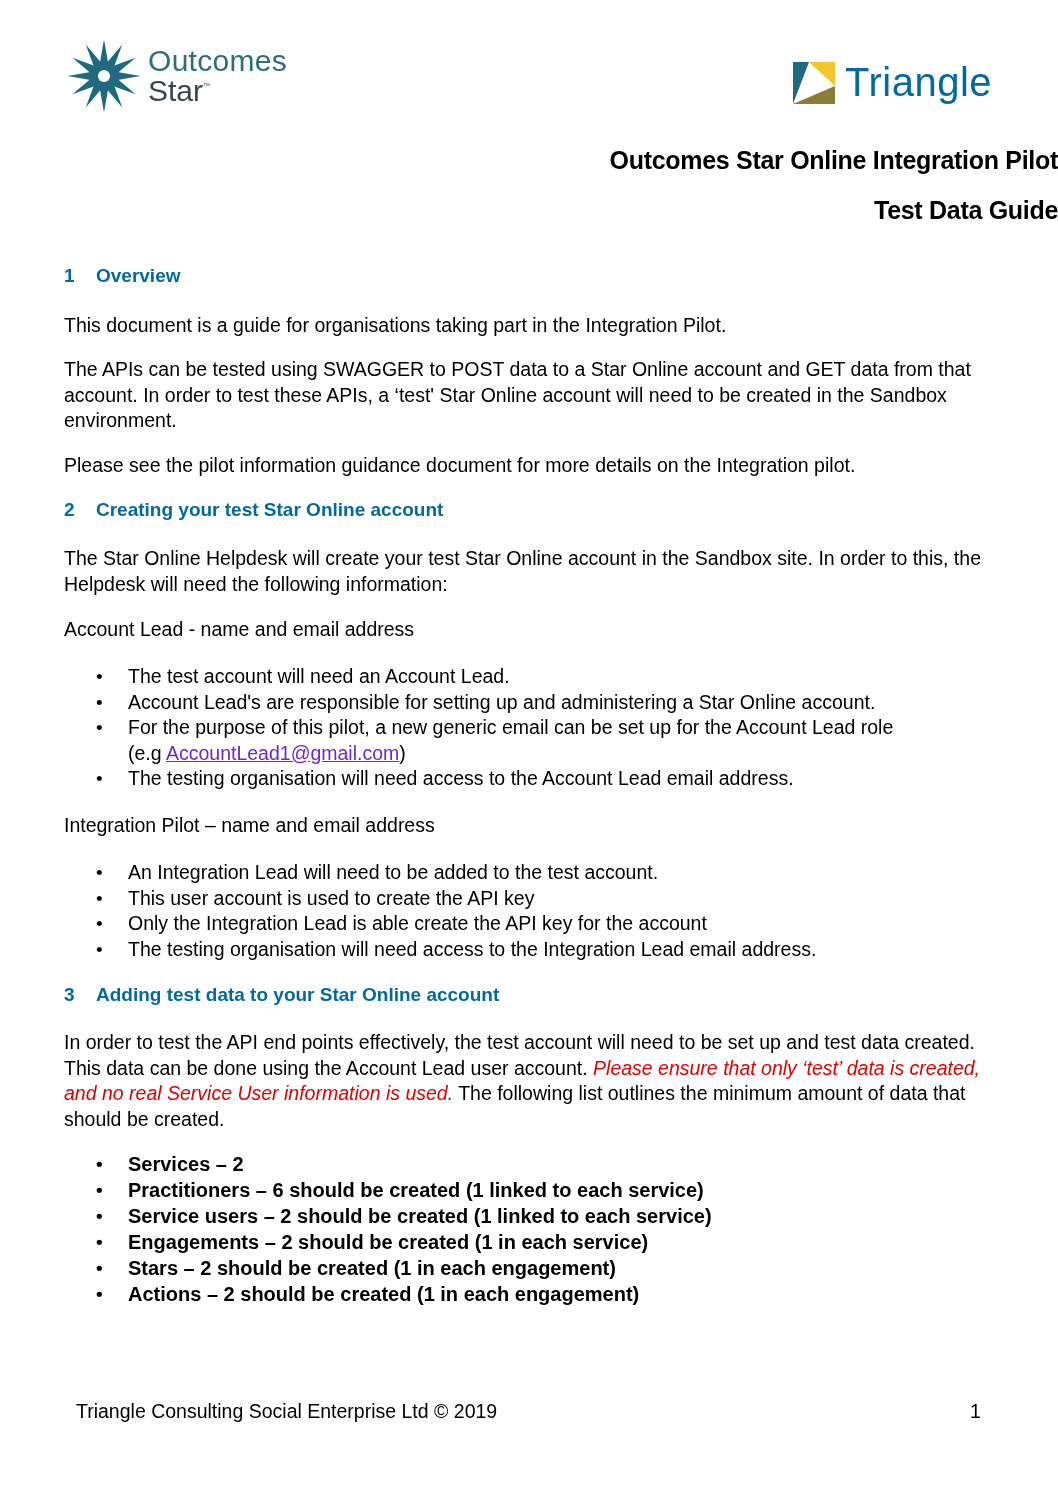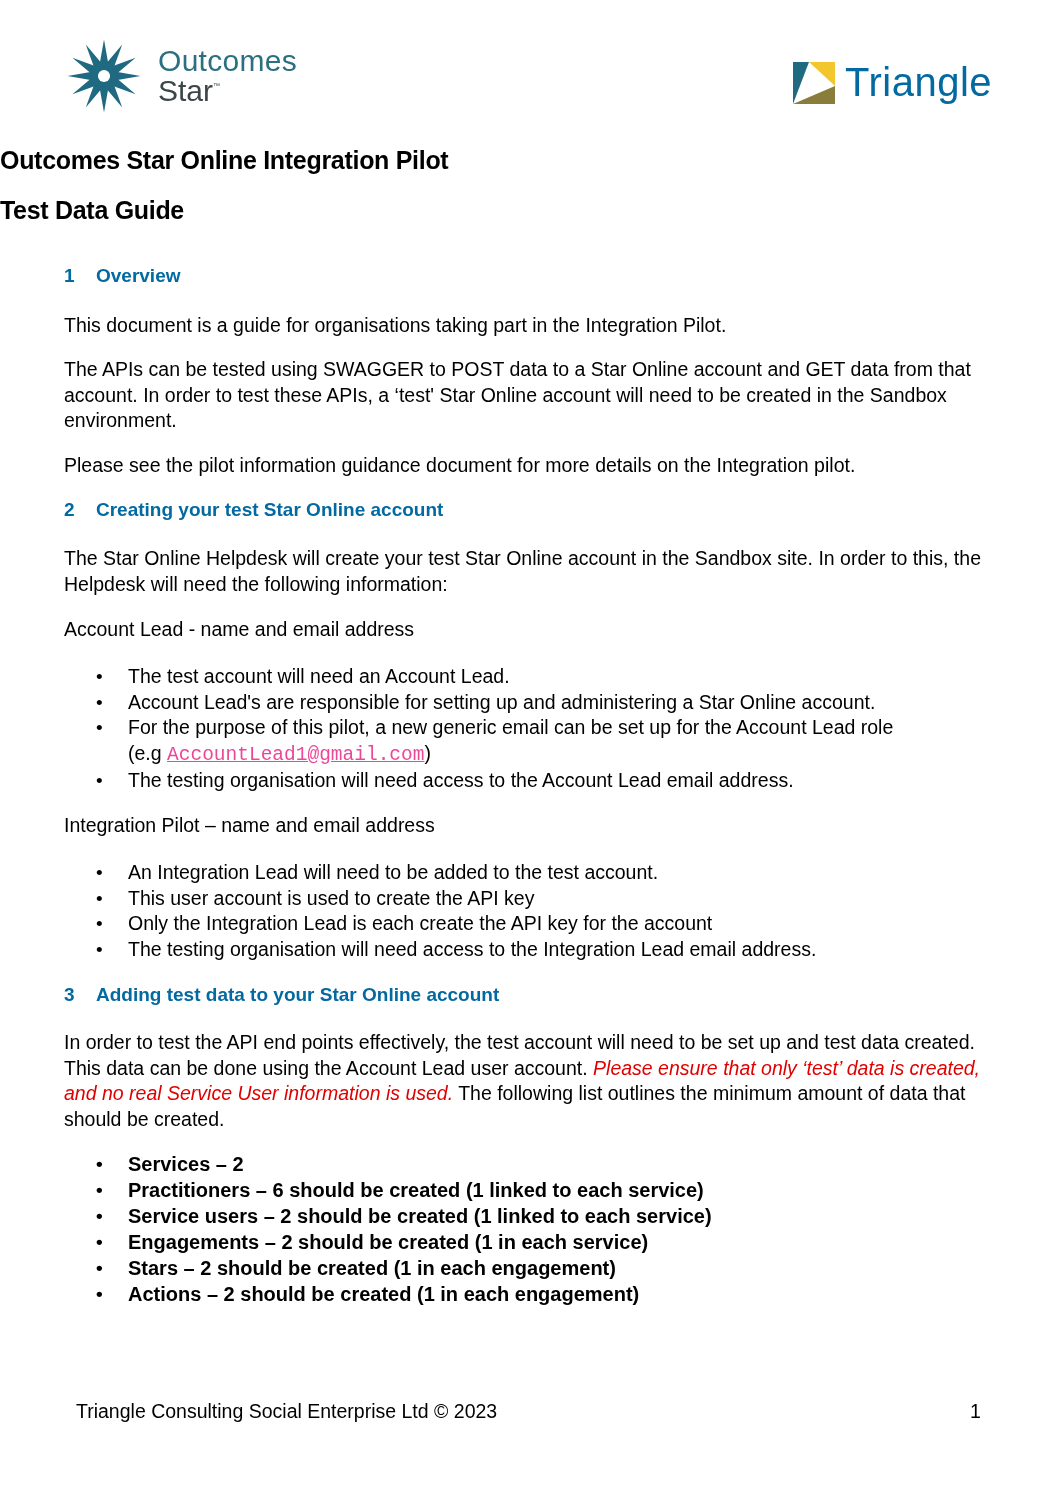--- a/index.html
+++ b/index.html
@@ -2,45 +2,45 @@
 <html><head>
 <meta charset="utf-8">
 <style>
   html, body { margin: 0; padding: 0; background: #ffffff; }
   body { width: 1058px; height: 1497px; position: relative; overflow: hidden;
          font-family: "Liberation Sans", sans-serif; color: #000; }
   .page { position: absolute; left: 0; top: 0; width: 1058px; height: 1497px; }
 
   .logo-os { position: absolute; left: 66px; top: 38px; display: flex; align-items: center; }
   .logo-os svg { width: 76px; height: 76px; }
-  .logo-os .txt { margin-left: 16px; line-height: 1; color: #2b6f80; }
+  .logo-os .txt { margin-left: 6px; line-height: 1; color: #2b6f80; }
   .logo-os .l1 { font-size: 30px; letter-spacing: 0.3px; display: block; }
   .logo-os .l2 { font-size: 30px; color: #3b4648; display: block; margin-top: 0px; }
   .logo-os .tm { font-size: 7px; vertical-align: top; position: relative; top: 6px; }
 
   .logo-tri { position: absolute; left: 793px; top: 60px; display: flex; align-items: center; }
   .logo-tri svg { width: 42px; height: 42px; }
   .logo-tri .txt { margin-left: 10px; font-size: 40px; color: #0369a1; letter-spacing: 0.5px; }
 
-  .title { position: absolute; left: 0; width: 1058px; text-align: left;
+  .title { position: absolute; left: 0; width: 1058px; text-align: right;
            font-weight: bold; font-size: 25px; letter-spacing: -0.3px; }
   .t1 { top: 146px; }
   .t2 { top: 196px; }
 
   .h { position: absolute; left: 64px; font-weight: bold; font-size: 19px; color: #0369a1; }
   .h .num { display: inline-block; width: 32px; }
 
   .p { position: absolute; left: 64px; width: 930px; font-size: 19.5px; line-height: 25.5px; }
   .sub { position: absolute; left: 64px; font-size: 19.5px; font-weight: normal; }
 
   ul.bl { position: absolute; left: 64px; margin: 0; padding: 0; list-style: none; width: 930px; }
   ul.bl li { position: relative; padding-left: 64px; font-size: 19.5px; line-height: 25.5px; }
   ul.bl li::before { content: "\2022"; position: absolute; left: 32px; top: 0; font-size: 19px; }
   ul.bold li { font-weight: bold; font-size: 20px; line-height: 26px; }
-  a.link { color: #ec4899; text-decoration: underline; font-family: Liberation Mono, monospace; }
+  a.link { color: #6d28d9; text-decoration: underline; }
   .red { color: #e00000; font-style: italic; }
 
   .footer { position: absolute; top: 1400px; font-size: 19.5px; }
   .fl { left: 76px; }
   .fr { left: 970px; }
 </style>
 </head>
 <body>
 
 <div class="page">
@@ -91,33 +91,33 @@
     <li>The test account will need an Account Lead.</li>
     <li>Account Lead's are responsible for setting up and administering a Star Online account.</li>
     <li><span>For the purpose of this pilot, a new generic email can be set up for the Account Lead role</span><br><span>(e.g </span><a class="link">AccountLead1@gmail.com</a><span>)</span></li>
     <li>The testing organisation will need access to the Account Lead email address.</li>
   </ul>
 
   <div class="sub" style="top:814px;">Integration Pilot – name and email address</div>
   <ul class="bl" style="top:860px;">
     <li>An Integration Lead will need to be added to the test account.</li>
     <li>This user account is used to create the API key</li>
-    <li>Only the Integration Lead is each create the API key for the account</li>
+    <li>Only the Integration Lead is able create the API key for the account</li>
     <li>The testing organisation will need access to the Integration Lead email address.</li>
   </ul>
 
   <div class="h" style="top:984px;">
     <span class="num">3</span><span>Adding test data to your Star Online account</span>
   </div>
   <div class="p" style="top:1030px;"><span>In order to test the API end points effectively, the test account will need to be set up and test data created. This data can be done using the Account Lead user account. </span><span class="red">Please ensure that only ‘test’ data is created, and no real Service User information is used.</span><span>  The following list outlines the minimum amount of data that should be created.</span></div>
 
   <ul class="bl bold" style="top:1151px;">
     <li>Services – 2</li>
     <li>Practitioners – 6 should be created (1 linked to each service)</li>
     <li>Service users – 2 should be created (1 linked to each service)</li>
     <li>Engagements – 2 should be created (1 in each service)</li>
     <li>Stars – 2 should be created (1 in each engagement)</li>
     <li>Actions – 2 should be created (1 in each engagement)</li>
   </ul>
 
-  <div class="footer fl">Triangle Consulting Social Enterprise Ltd © 2023</div>
+  <div class="footer fl">Triangle Consulting Social Enterprise Ltd © 2019</div>
   <div class="footer fr">1</div>
 </div>
 
 </body></html>

